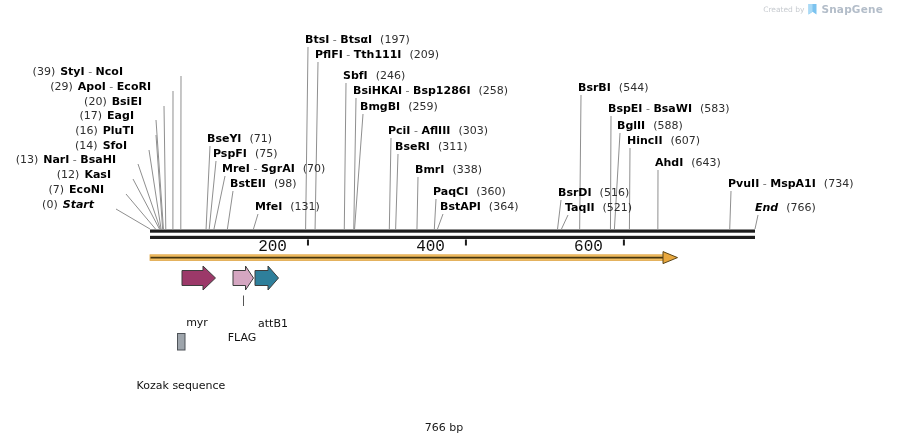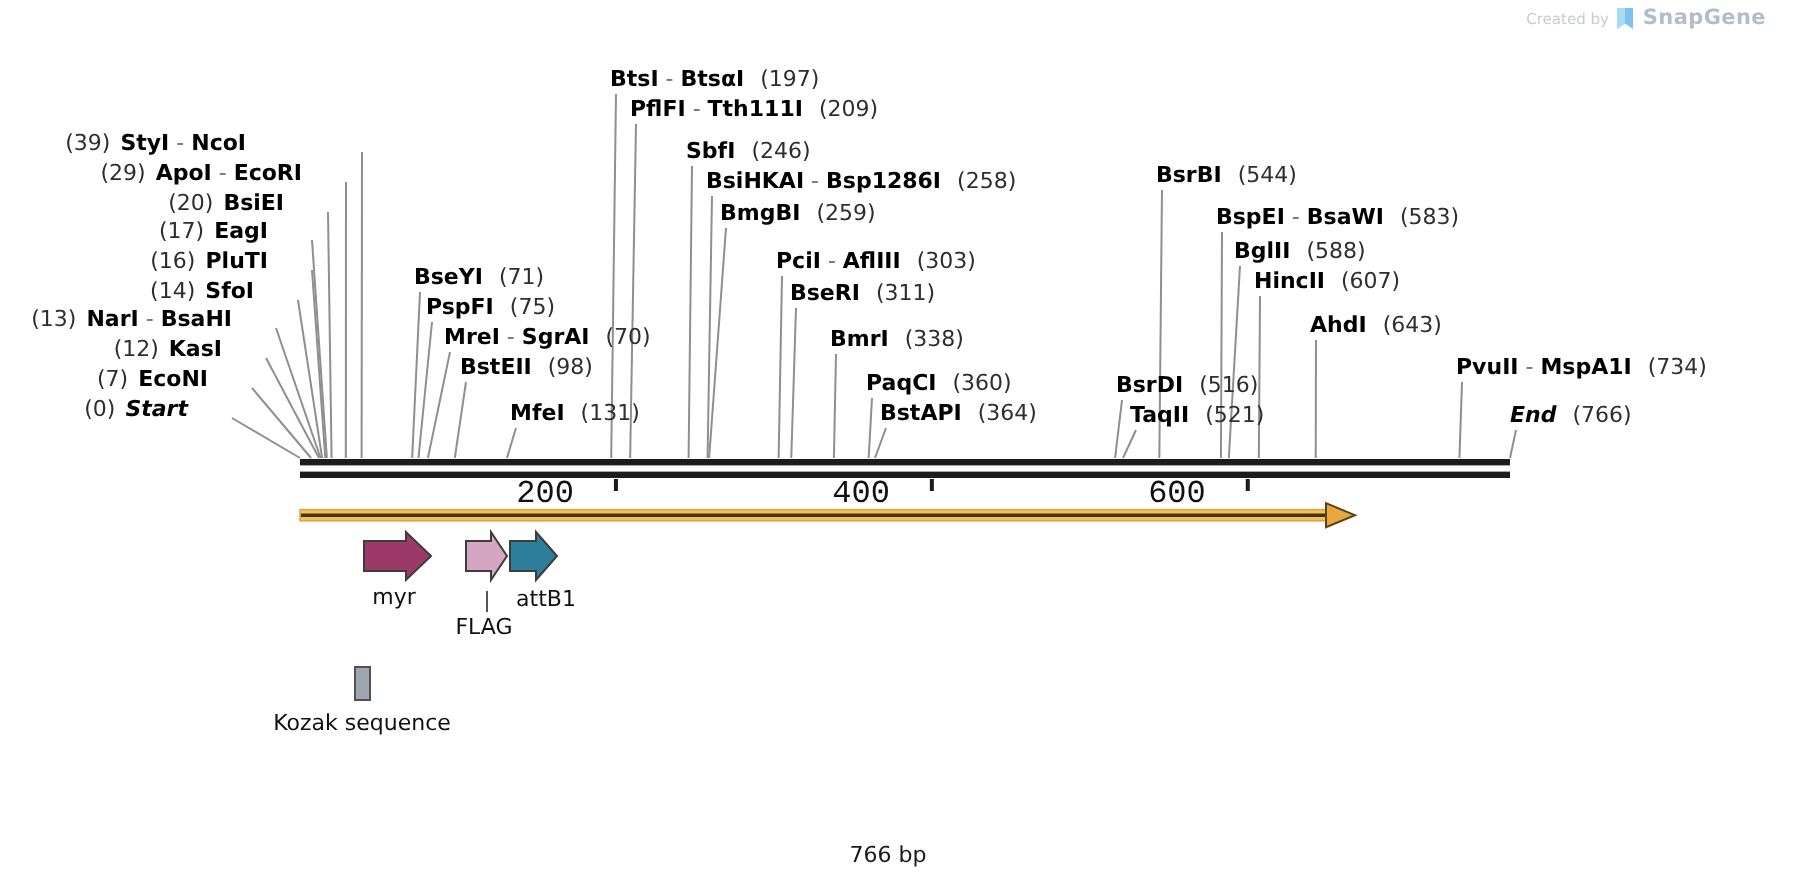--- a/index.html
+++ b/index.html
@@ -8,21 +8,21 @@
   svg{position:absolute;left:0;top:0;}
   #labels div{position:absolute;}
   .site-label{position:absolute;font-size:11px;line-height:12px;white-space:nowrap;}
   .site-label .enz{font-weight:bold;color:#000;}
   .site-label.italic .enz{font-style:italic;}
   .site-label .pos{color:#2e2e2e;}
   .site-label .pos-first{margin-right:5px;}
   .site-label .pos-last{margin-left:8px;}
   .site-label .dash{color:#6e6e6e;}
   .ruler-num{position:absolute;font-size:16px;color:#111;white-space:nowrap;font-family:Liberation Mono, monospace;}
-  .feat-label{position:absolute;font-size:11px;color:#111;transform:translateX(-50%);white-space:nowrap;}
+  .feat-label{position:absolute;font-size:11px;color:#111;transform:translateX(-50%);white-space:nowrap;margin-top:24px;}
   .map-title{position:absolute;left:0;right:0;top:402px;text-align:center;
              font-size:14px;font-weight:bold;color:#000;}
   .map-sub{position:absolute;left:0;right:0;top:421px;text-align:center;font-size:11px;color:#1a1a1a;}
   .branding{position:absolute;top:3px;right:5px;display:flex;align-items:center;gap:4px;}
   .created-by{font-size:7.5px;color:#c7cbd0;}
   .logo-text{font-size:10.5px;font-weight:bold;color:#b3bdc9;letter-spacing:0.2px;}
   #connectors line{stroke:#8f8f8f;stroke-width:1;}
   #ruler-ticks rect{fill:#1c1c1c;}
 </style>
 </head>

